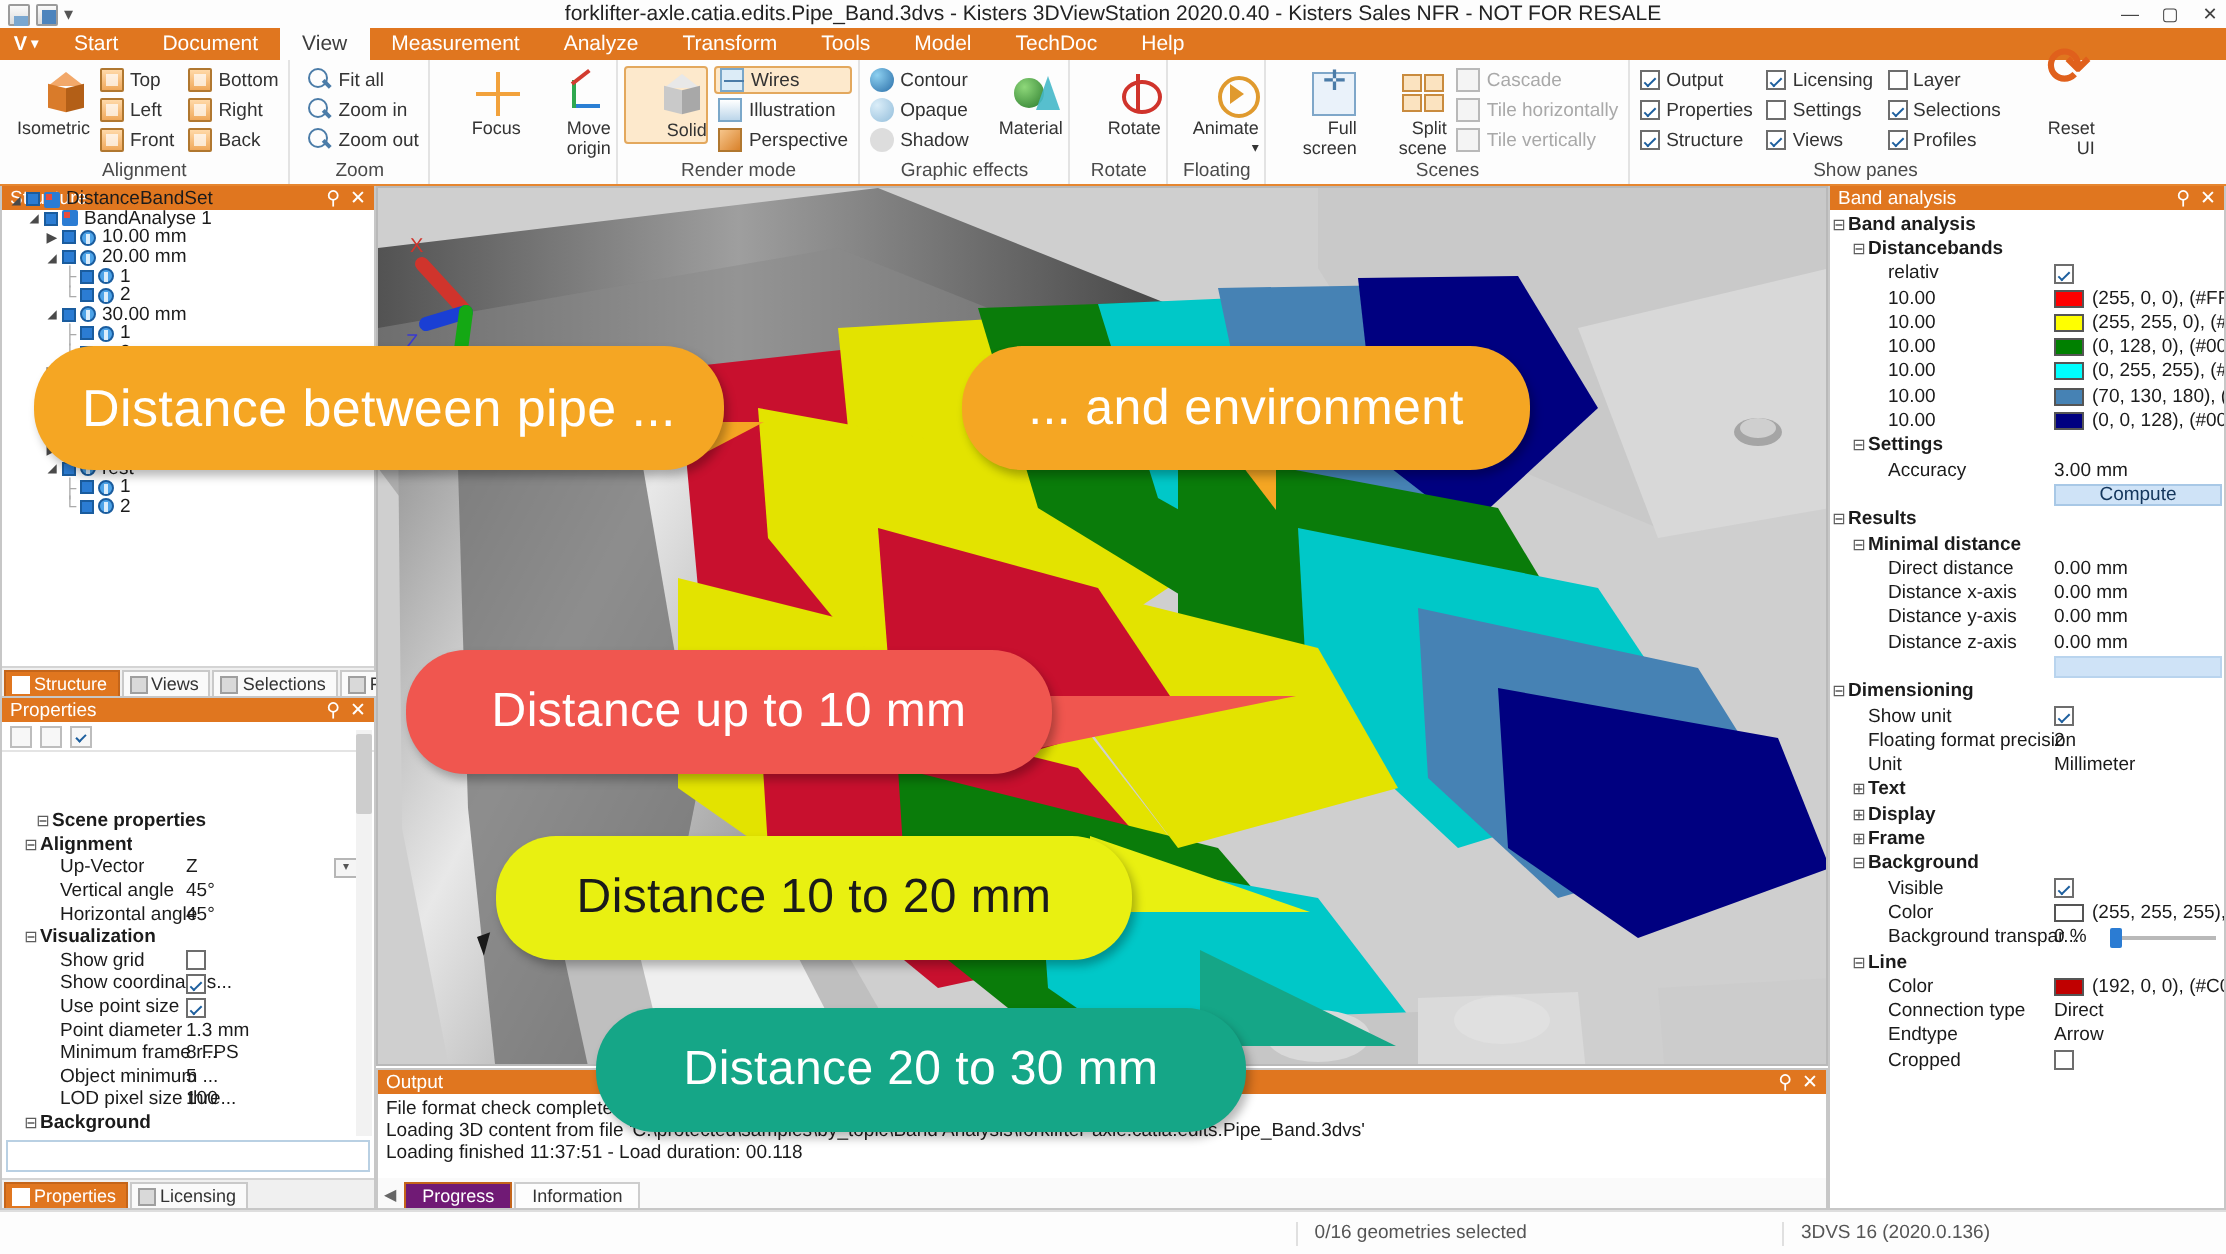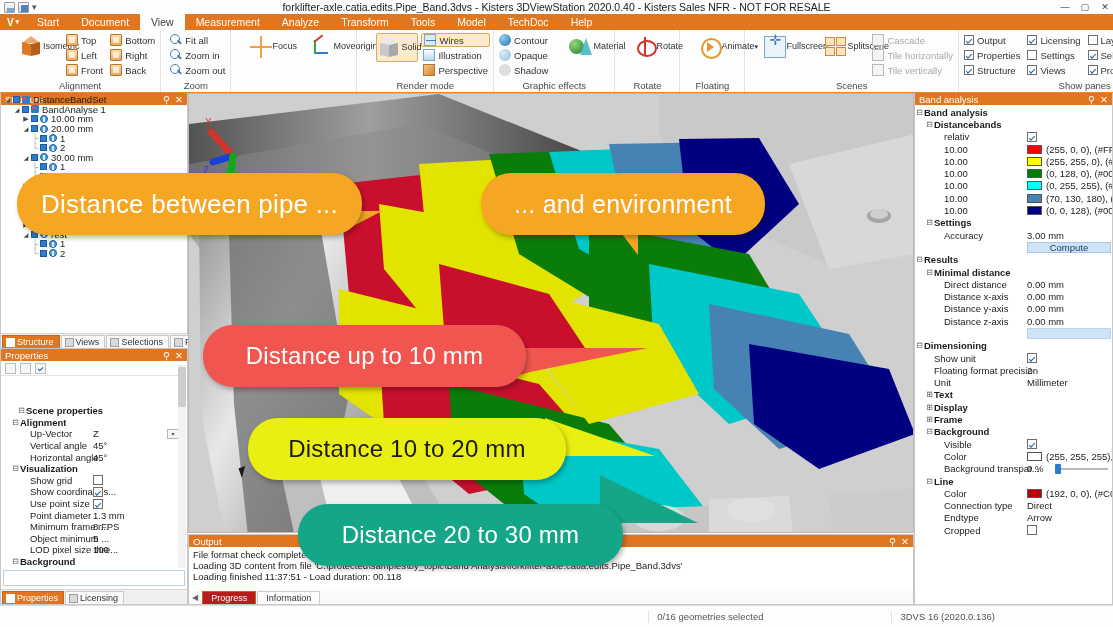--- a/index.html
+++ b/index.html
@@ -56,24 +56,23 @@
   .rgroup {
     display:flex; flex-direction:column; justify-content:space-between;
     border-right:1px solid #e3e3e3; padding:2px 3px 0 3px; position:relative;
   }
   .rgroup:last-child{border-right:none;}
   .rgroup .glabel {
     text-align:center; font-size:9.5px; color:#4a4a4a; padding-bottom:1px;
   }
   .gcontent { display:flex; align-items:flex-start; gap:3px; flex:1; padding-top:1px;}
   .bigbtn {
-    display:flex; flex-direction:row; align-items:center; justify-content:flex-start;
+    display:flex; flex-direction:column; align-items:flex-end; justify-content:flex-start;
     width:42px; font-size:9px; color:#333; line-height:9.5px; text-align:center; cursor:default;
     padding-top:1px;
-    margin-left:16px;
   }
   .bigbtn.sel { background:#fde9cc; border:1px solid #e3a85d; border-radius:2px; }
   .bigbtn .bi { height:26px; display:flex;align-items:center;justify-content:center; }
   .col2 { display:flex; flex-direction:column; gap:1px; }
   .smbtn {
     display:flex; align-items:center; gap:3px; font-size:9.5px; color:#333;
     padding:0 2px; height:14px; white-space:nowrap; cursor:default; border-radius:2px;
   }
   .smbtn.sel { background:#fde9cc; border:1px solid #e3a85d; }
   .smbtn .si { width:12px; height:12px; display:inline-block; flex:none; }
@@ -211,21 +210,21 @@
   
   .output-pane{
     position:absolute; left:188px; right:199px; bottom:0; height:71px;
     background:#fff; border:1px solid #c7c7c7;
   }
   .out-body{position:absolute;left:0;right:0;top:12px;bottom:15px;padding:2px 4px;overflow:hidden;}
   .out-line{font-size:9.5px;line-height:11px;color:#1b1b1b;white-space:nowrap;}
   .out-tabs{position:absolute;left:0;right:0;bottom:0;height:15px;background:#fafafa;display:flex;align-items:flex-end;gap:1px;padding-left:2px;}
   .out-tabs .nav{font-size:8px;color:#666;margin:0 3px 2px 1px;}
   .otab{font-size:9px;height:13px;padding:0 8px;display:flex;align-items:center;background:#fdfdfd;border:1px solid #cdcdcd;border-bottom:none;color:#333;}
-  .otab.active{background:#b91c1c;color:#fff;border-color:#c4651a;}
+  .otab.active{background:#701a75;color:#fff;border-color:#c4651a;}
 
   
   .rightpane{
     position:absolute; right:0; top:0; width:199px; bottom:0;
     background:#fff; border:1px solid #c7c7c7; border-top:none;
   }
   .rrows{position:absolute;left:0;right:0;top:13px;bottom:0;overflow:hidden;}
   .rrow{position:relative;display:flex;align-items:center;height:12.3px;font-size:9.5px;white-space:nowrap;color:#1b1b1b;}
   .rrow .exp{width:9px;text-align:center;font-size:8px;color:#5d5d5d;flex:none;}
   .rrow .exp.box::after{content:"⊟";}

